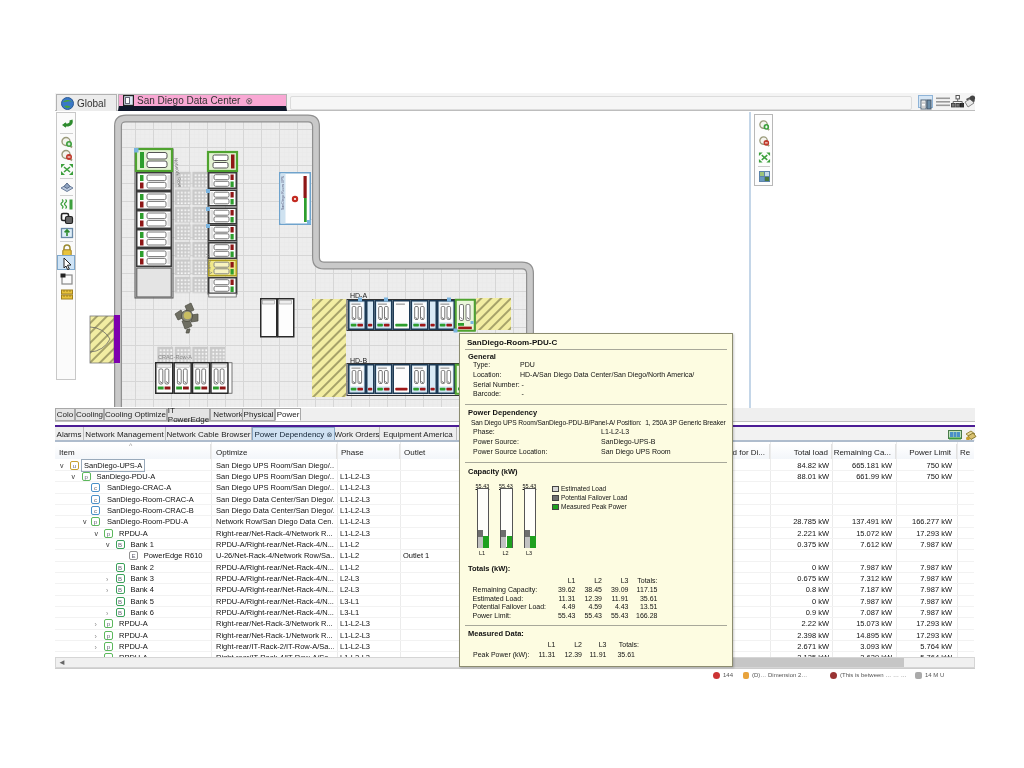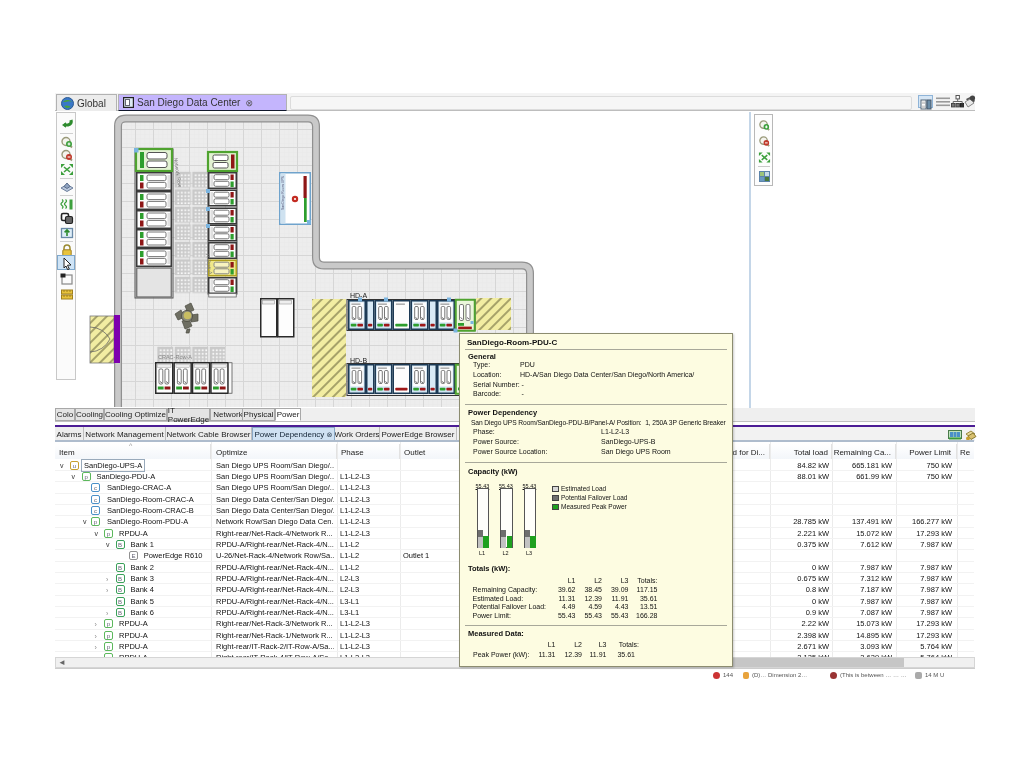--- a/index.html
+++ b/index.html
@@ -1,19 +1,19 @@
 <!DOCTYPE html>
 <html><head><meta charset="utf-8"><style>
 *{margin:0;padding:0;box-sizing:border-box}
 html,body{width:1024px;height:768px;background:#fff;font-family:"Liberation Sans",sans-serif;overflow:hidden}
 .a{position:absolute}
 
 #tabbar{position:absolute;left:55px;top:93px;width:920px;height:18px;background:#f4f4f4;border-bottom:1px solid #bdbdbd}
 .etab{position:absolute;top:94px;height:17px;background:#ececec;border:1px solid #b2b2b2;border-bottom:none;font-size:10px;color:#333;display:flex;align-items:center;padding:0 4px}
-.etab.sel{background:#c4b5fd;height:17px;border-bottom:1px solid #0f172a}
+.etab.sel{background:#f9a8d4;height:17px;border-bottom:5px solid #0f172a}
 
 #palette{position:absolute;left:56px;top:112px;width:20px;height:268px;background:#fbfbfb;border:1px solid #c8c8c8}
 .pico{position:absolute;left:3px;width:14px;height:13px}
 .psep{position:absolute;left:3px;width:13px;height:1px;background:#d0d0d0}
 
 #canvas{position:absolute;left:82px;top:112px;width:670px;height:296px;background:#fff;overflow:hidden}
 #rightline{position:absolute;left:749px;top:112px;width:2px;height:296px;background:#c4d6e8}
 #floatbar{position:absolute;left:754px;top:114px;width:19px;height:72px;background:#fdfdfd;border:1px solid #b8b8b8}
 
 #foottabs{position:absolute;left:55px;top:408px;width:920px;height:14px;background:#efefef;border-bottom:1px solid #c0c0c0;font-size:8px;color:#222}
@@ -406,21 +406,21 @@
 <div class="ftab" style="left:187px;width:33px">Physical</div>
 <div class="ftab sel" style="left:220px;width:26px">Power</div>
 </div>
 
 <div id="viewtabs">
 <div class="vtab" style="left:0px;width:29px">Alarms</div>
 <div class="vtab" style="left:29px;width:82px">Network Management</div>
 <div class="vtab" style="left:111px;width:86px">Network Cable Browser</div>
 <div class="vtab sel" style="left:197px;width:83px">Power Dependency&nbsp;<span style="font-size:7px;color:#345">⊗</span></div>
 <div class="vtab" style="left:280px;width:45px">Work Orders</div>
-<div class="vtab" style="left:325px;width:77px">PowerEdge Browser</div>
+<div class="vtab" style="left:325px;width:77px">Equipment America</div>
 <div class="a" style="left:893px;top:3px;width:16px;height:11px"><svg width="14" height="11" viewBox="0 0 14 11">
         <rect x="0.5" y="0.5" width="13" height="8" fill="#bfe3bf" stroke="#4a7a4a"></rect>
         <rect x="2" y="2" width="3" height="5" fill="#4a90c8"></rect>
         <rect x="5.5" y="2" width="3" height="5" fill="#4a90c8"></rect>
         <rect x="9" y="2" width="3" height="5" fill="#4a90c8"></rect>
         <path d="M1 8.5 h12" stroke="#3a9a3a" stroke-width="2"></path>
       </svg></div>
 <div class="a" style="left:909px;top:3px;width:14px;height:11px"><svg width="13" height="11" viewBox="0 0 13 11">
         <path d="M2 4 L7 1 L11 4 L6 7 Z" fill="#e8d89a" stroke="#9a8a40"></path>
         <path d="M4 6 L9 3 L12 6.5 L7 9.5 Z" fill="#d8c070" stroke="#8a7a30"></path>

